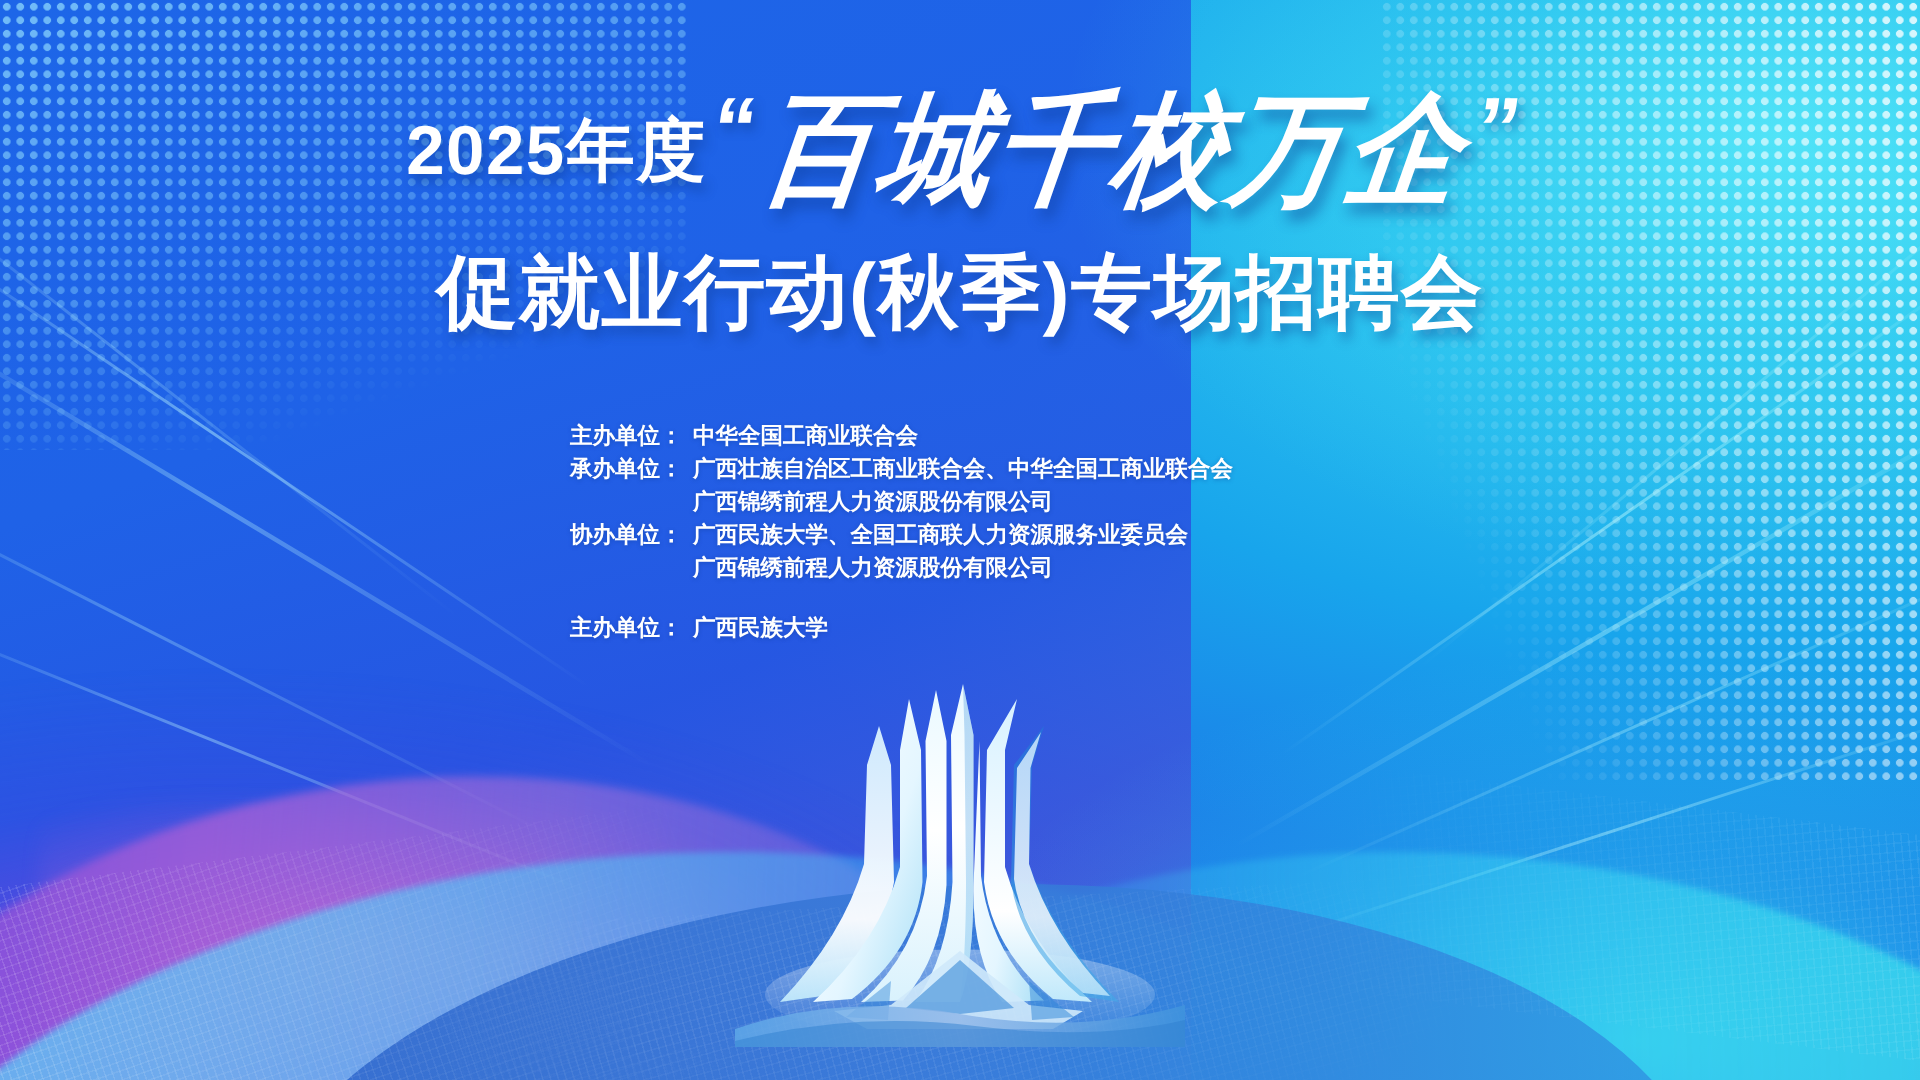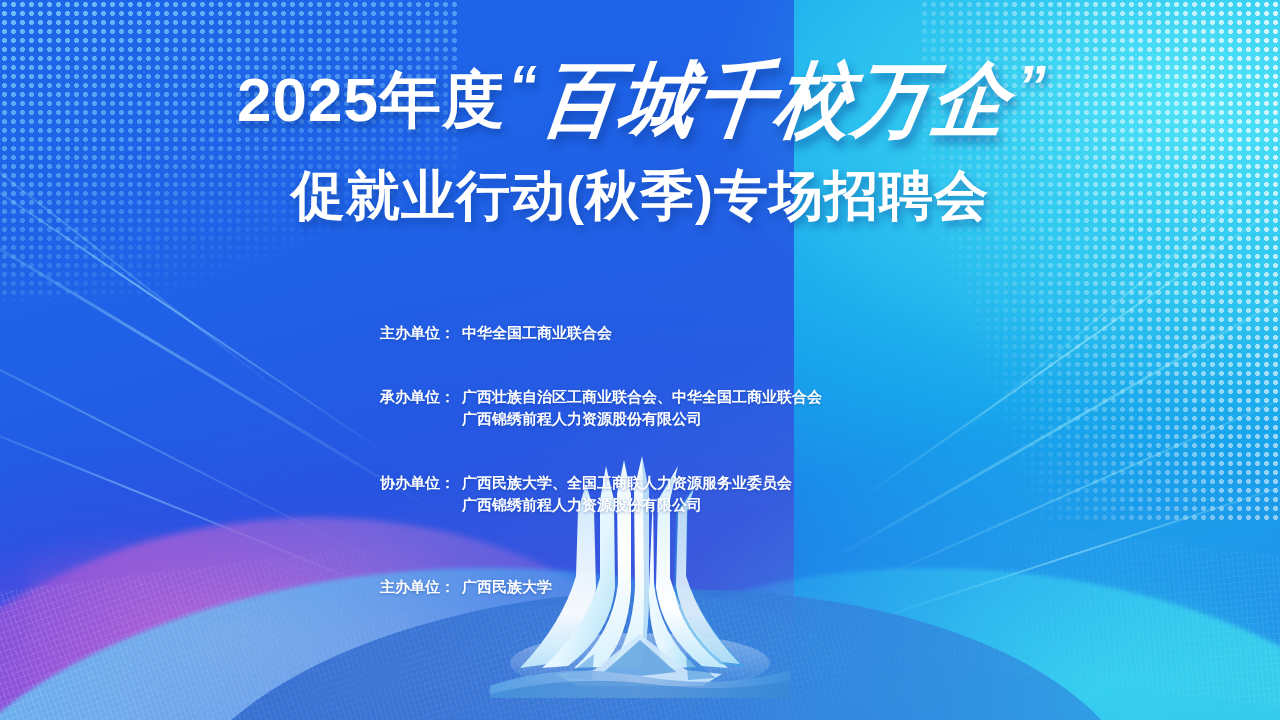--- a/index.html
+++ b/index.html
@@ -83,21 +83,21 @@
   
   .titlewrap{
     position:absolute;left:0;right:0;top:62px;
     text-align:center;z-index:20;
   }
   .title-line1{
     display:flex;align-items:center;justify-content:center;
     gap:4px;white-space:nowrap;
   }
   .t-year{
-    font-size:62px;font-weight:700;color:#fff;letter-spacing:1px;
+    font-size:46px;font-weight:700;color:#fff;letter-spacing:1px;
     text-shadow:3px 5px 7px rgba(10,55,140,.45);
     line-height:1;
   }
   .t-quote{
     font-size:58px;font-weight:700;color:#fff;line-height:1;
     transform:translateY(-14px) skewX(-8deg);
     text-shadow:3px 5px 7px rgba(10,55,140,.45);
     letter-spacing:-4px;
   }
   .t-quote.close{transform:translateY(-14px) skewX(-8deg);}
@@ -118,21 +118,21 @@
   }
 
   
   .info{
     position:absolute;left:50%;transform:translateX(-50%);
     top:280px;z-index:20;
     width:520px;
     color:#fff;font-size:15px;line-height:22px;font-weight:700;
     text-shadow:0 1px 3px rgba(10,55,140,.4);
   }
-  .info .row{display:flex;align-items:flex-end;margin-top:42px;}
+  .info .row{display:flex;align-items:flex-end;}
   .info .lbl{flex:0 0 82px;white-space:nowrap;}
   .info .val{flex:1 1 auto;}
   .info .cont{padding-left:82px;}
   .info .gap{height:18px;}
 
   
   .building{
     position:absolute;left:50%;transform:translateX(-50%);
     bottom:22px;width:300px;height:250px;z-index:15;
   }

